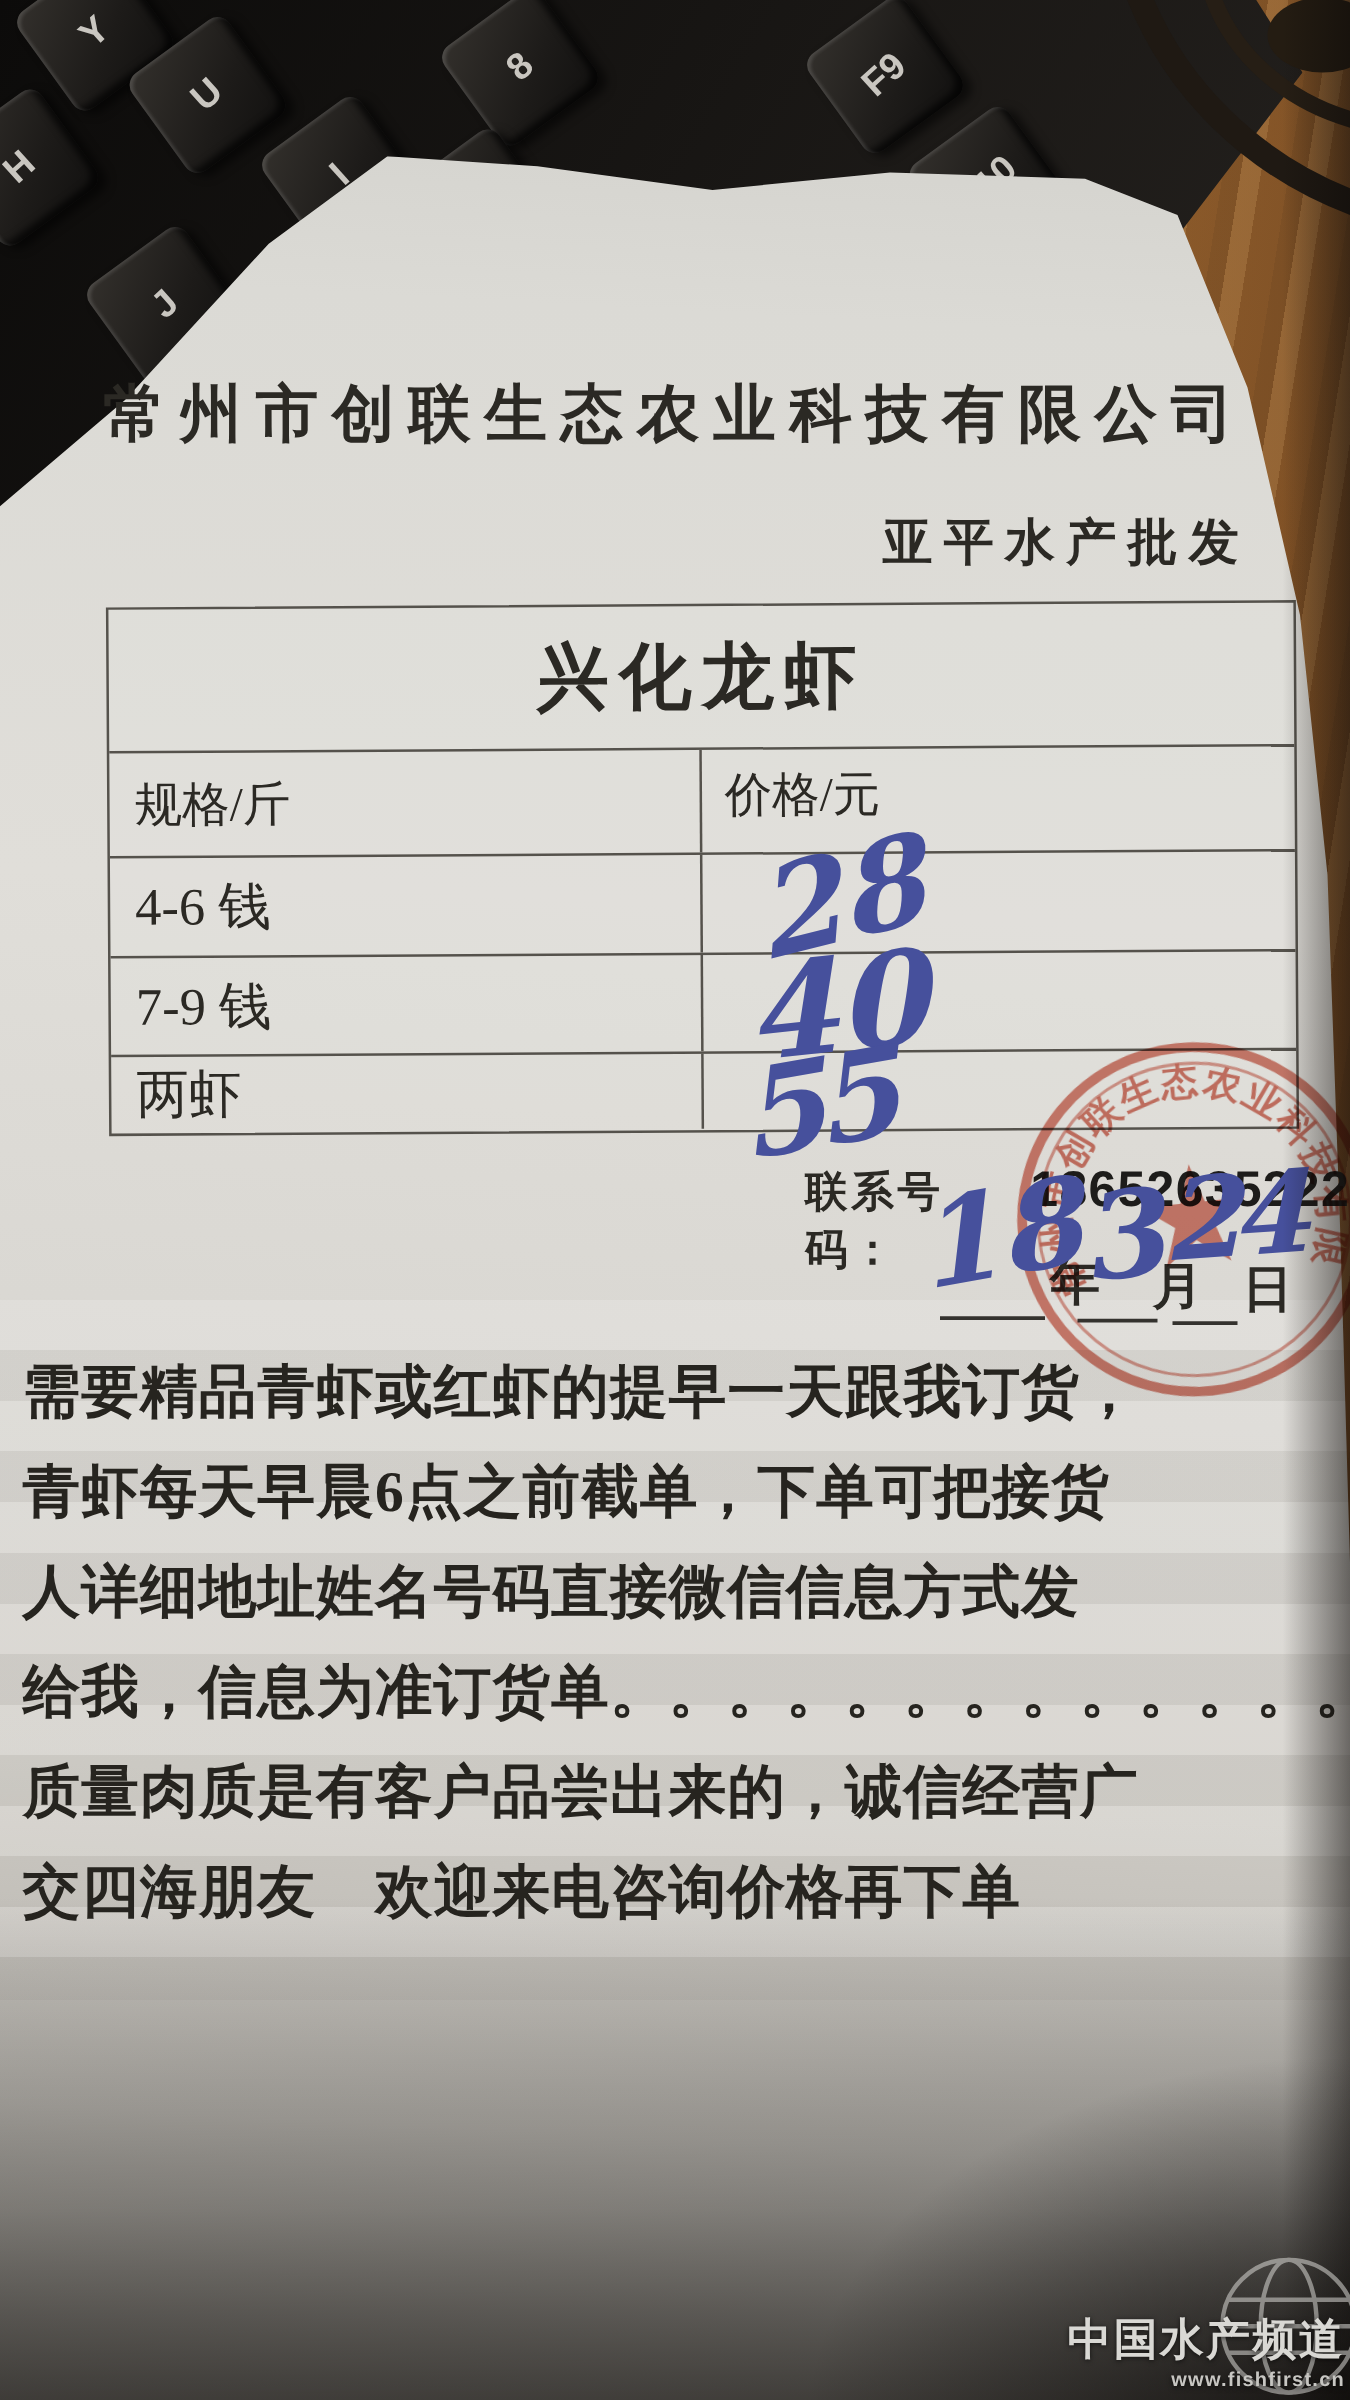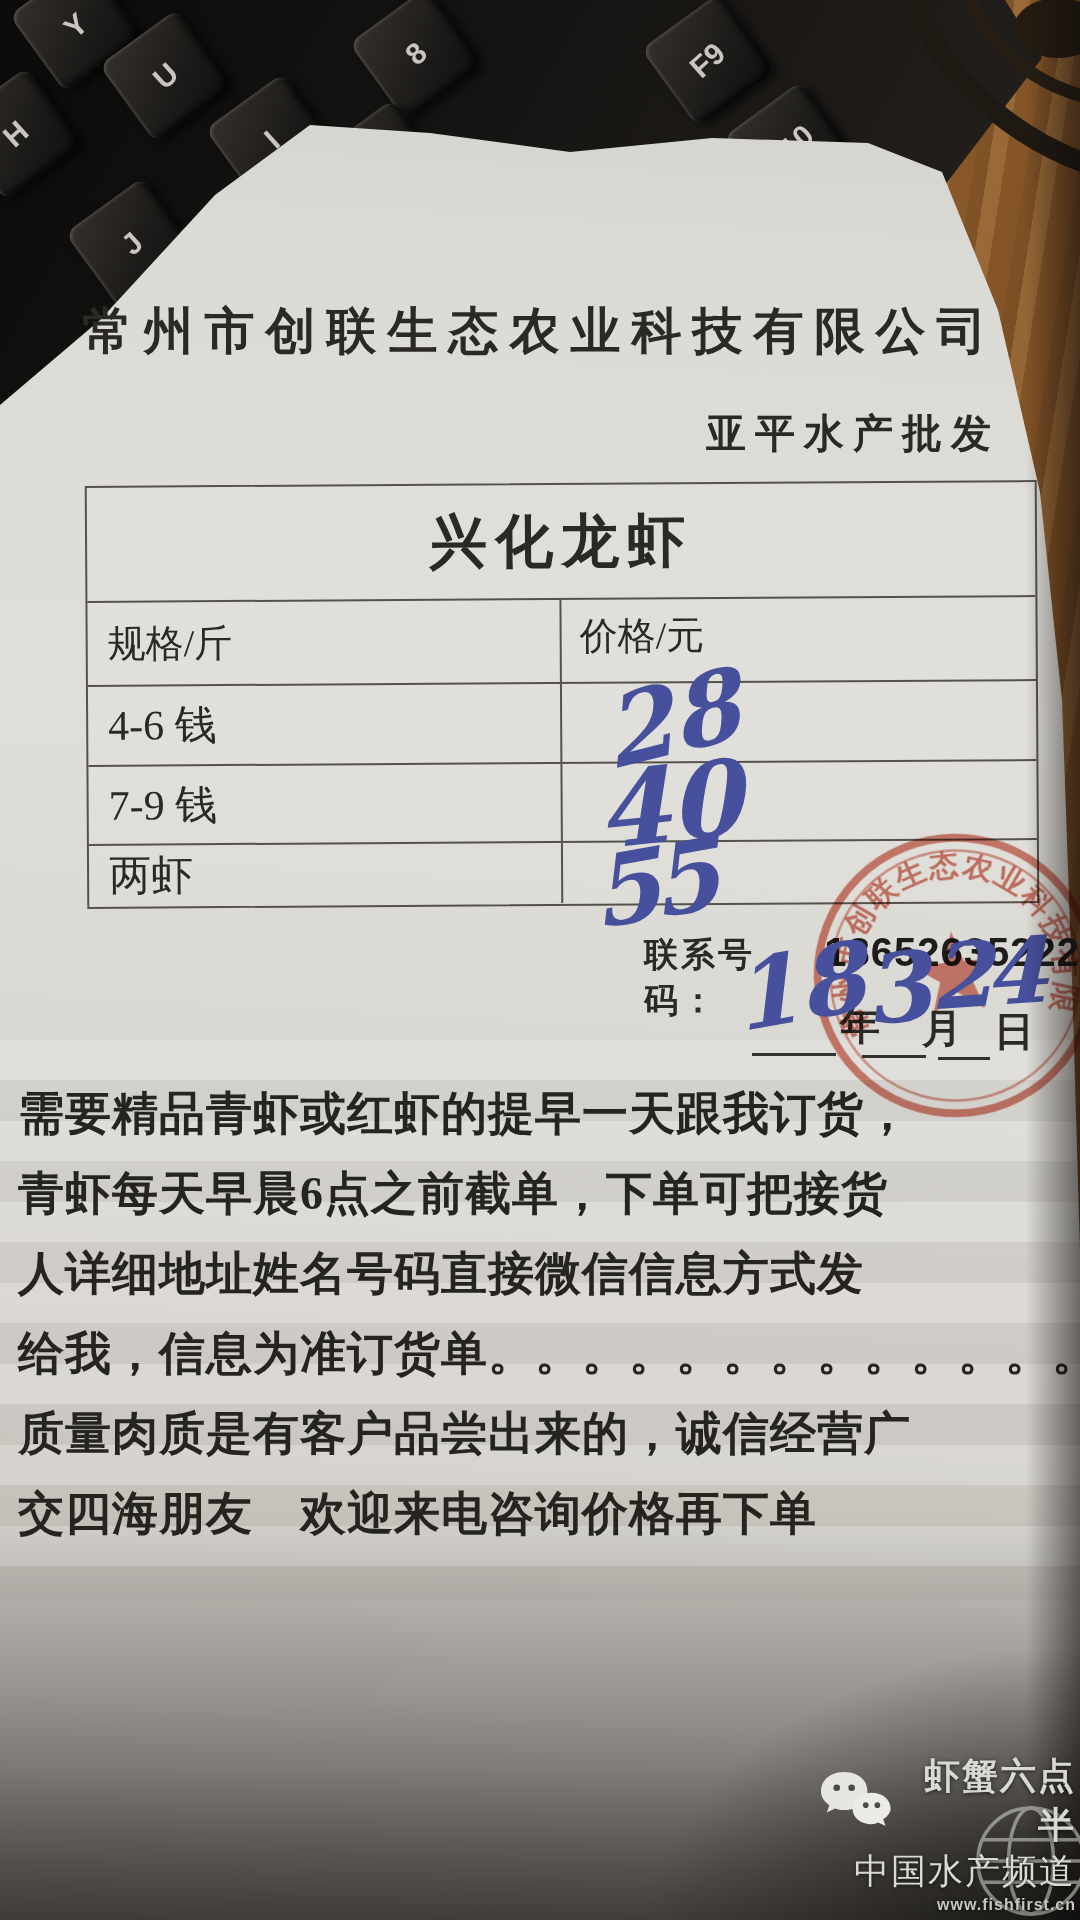--- a/index.html
+++ b/index.html
@@ -64,21 +64,21 @@
   .vignette{position:absolute;z-index:9;inset:0;pointer-events:none;
     background:
       linear-gradient(to bottom,rgba(12,10,8,0) 0 79%,rgba(12,10,8,.30) 92%,rgba(12,10,8,.62) 100%),
       radial-gradient(ellipse 620px 420px at 100% 101%,rgba(8,6,5,.78),rgba(8,6,5,0) 70%),
       linear-gradient(to left,rgba(14,11,9,.55),rgba(14,11,9,0) 5%);}
   
   .watermark{position:absolute;z-index:10;right:4px;bottom:6px;width:260px;color:#d9d8d4;
     font-family:"Liberation Sans",sans-serif;text-align:right;text-shadow:0 1px 4px rgba(0,0,0,.65);}
   .wm-row1{display:flex;align-items:center;justify-content:flex-end;gap:2px;}
   .wm-name{font-size:36px;font-weight:bold;letter-spacing:2px;}
-  .wm-channel{font-size:35px;font-weight:normal;letter-spacing:2px;margin-top:-2px;}
+  .wm-channel{font-size:35px;font-weight:bold;letter-spacing:2px;margin-top:-2px;}
   .wm-site{font-size:16px;font-weight:bold;color:#c7c6c2;letter-spacing:1px;margin-top:1px;}
   .wm-globe{position:absolute;right:-14px;bottom:-6px;z-index:-1;opacity:.55;}
 </style>
 </head>
 <body>
 
 <div class="canvas">
 
   <div class="wood"></div>
 
@@ -201,28 +201,17 @@
   <div class="vignette"></div>
 
   <div class="watermark">
     <svg class="wm-globe" width="118" height="118" viewBox="0 0 100 100">
       <g fill="none" stroke="#d8d7d3" stroke-width="3">
         <circle cx="50" cy="50" r="45"></circle>
         <ellipse cx="50" cy="50" rx="19" ry="45"></ellipse>
         <path d="M 8,32 H 92 M 5,50 H 95 M 8,68 H 92"></path>
       </g>
     </svg>
-    <div class="wm-row1">
-      <svg width="90" height="74" viewBox="0 0 100 84">
-        <path d="M34,7 C17,7 6,17 6,30 c0,7 4,13 10,17 l-3,9 10,-5 c3,1 7,2 11,2 c17,0 28,-10 28,-23 S51,7 34,7 z" fill="#e6e5e1"></path>
-        <circle cx="25" cy="26" r="4" fill="#4c4a46"></circle>
-          <circle cx="43" cy="26" r="4" fill="#4c4a46"></circle>
-        <path d="M67,32 c-13,0 -23,8 -23,19 s10,19 23,19 c3,0 6,-1 8,-2 l9,4 -3,-8 c5,-3 9,-8 9,-13 C90,40 80,32 67,32 z" fill="#eceae6"></path>
-        <circle cx="60" cy="47" r="3.4" fill="#4c4a46"></circle>
-          <circle cx="74" cy="47" r="3.4" fill="#4c4a46"></circle>
-      </svg>
-      <span class="wm-name">虾蟹六点半</span>
-    </div>
     <div class="wm-channel">中国水产频道</div>
     <div class="wm-site">www.fishfirst.cn</div>
   </div>
 
 </div>
 
 </body></html>

